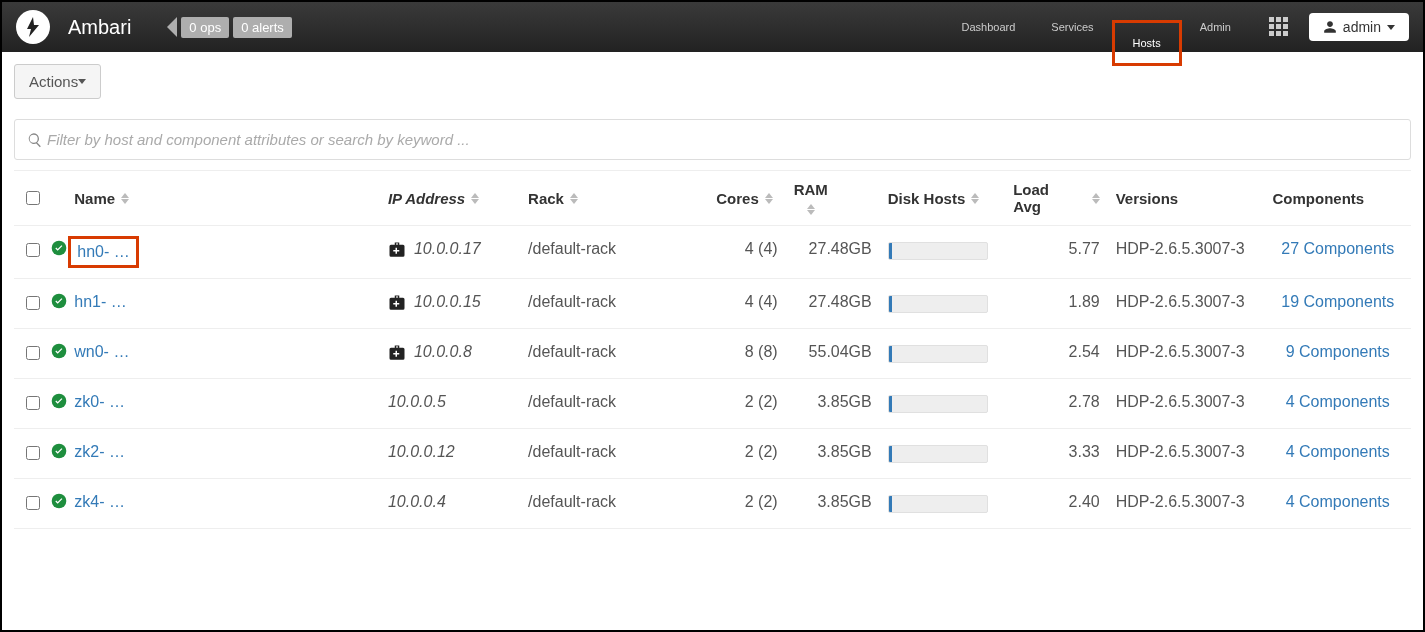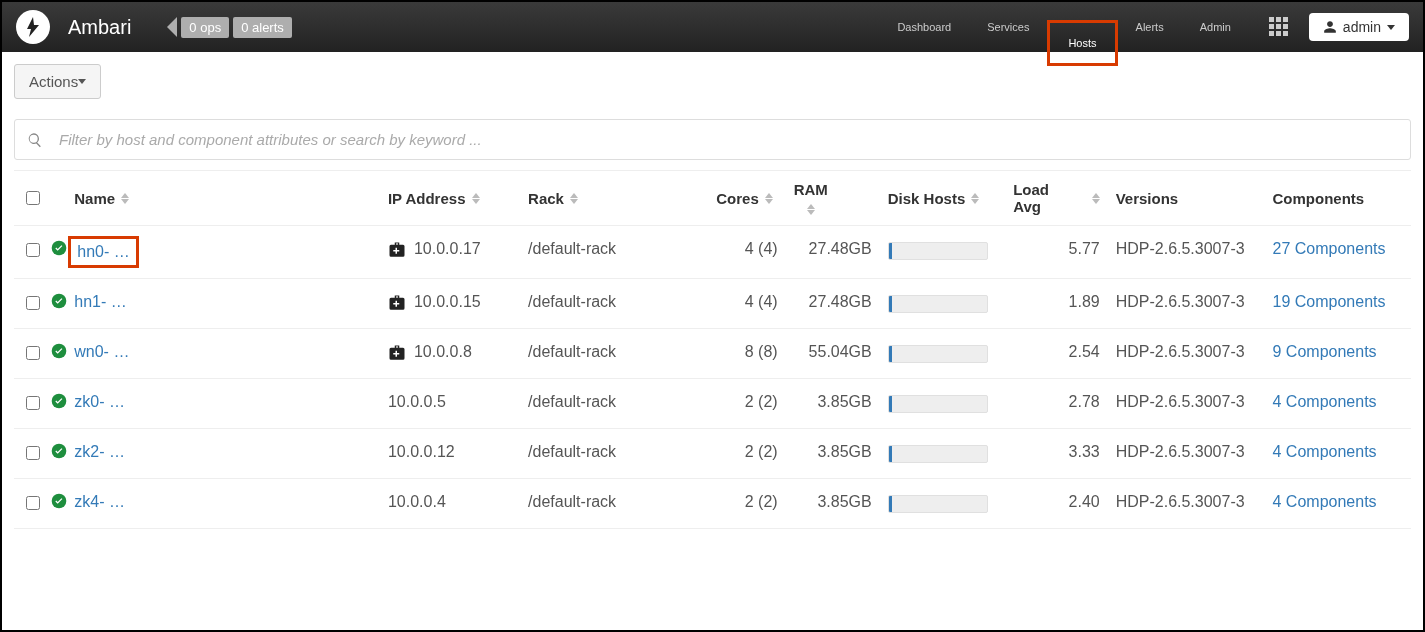--- a/index.html
+++ b/index.html
@@ -22,40 +22,40 @@
   .admin-btn { background:#fff; color:#333; border-radius:4px; padding:6px 14px; display:flex; align-items:center; gap:6px; cursor:pointer; }
   .admin-btn svg{ width:14px; height:14px; fill:#333; }
   .caret { width:0; height:0; border-left:4px solid transparent; border-right:4px solid transparent; border-top:5px solid #555; }
   .caret-dark { border-top-color:#333; }
 
   
   .page { padding:12px 12px 0 12px; }
   .actions-btn { display:inline-flex; align-items:center; border:1px solid #ccc; background:#f5f5f5; padding:8px 14px; border-radius:3px; color:#555; cursor:pointer; font-size:15px; }
 
   
-  .filter-bar { margin-top:20px; border:1px solid #ddd; border-radius:3px; padding:10px 12px; display:flex; align-items:center; gap:14px; color:#999; }
+  .filter-bar { margin-top:20px; border:1px solid #ddd; border-radius:3px; padding:10px 12px; display:flex; align-items:center; gap:2px; color:#999; }
   .filter-bar svg{ width:16px; height:16px; fill:#888; }
   .filter-input { border:none; outline:none; flex:1; font-size:15px; color:#555; }
   .filter-input::placeholder{ color:#aaa; font-style:italic; }
 
   
   .table { width:100%; border-collapse:collapse; margin-top:10px; table-layout:fixed; }
   .table th { text-align:left; font-weight:700; font-size:15px; color:#333; padding:10px 8px; border-top:1px solid #eee; border-bottom:1px solid #eee; }
   .table td { padding:14px 8px; border-bottom:1px solid #eee; vertical-align:top; font-size:16px; color:#555; }
   .col-check{ width:28px; }
   .col-status{ width:22px; }
   .col-name{ width:300px; }
-  .col-ip{ width:134px; }
+  .col-ip{ width:134px;font-style:italic; }
   .col-rack{ width:180px; }
   .col-cores{ width:74px; text-align:right; }
   .col-ram{ width:90px; text-align:right; }
   .col-disk{ width:120px; }
   .col-load{ width:98px; text-align:right; }
   .col-ver{ width:150px; }
-  .col-comp{ width:140px; }
+  .col-comp{ width:140px;text-align:center; }
 
   .th-flex{ display:inline-flex; align-items:center; gap:6px; }
   .sort-icons{ display:inline-flex; flex-direction:column; line-height:0; }
   .sort-up{ width:0;height:0;border-left:4px solid transparent;border-right:4px solid transparent;border-bottom:5px solid #bbb; margin-bottom:1px;}
   .sort-dn{ width:0;height:0;border-left:4px solid transparent;border-right:4px solid transparent;border-top:5px solid #bbb;}
 
   input[type=checkbox]{ width:14px; height:14px; }
 
   .status-ok { width:16px; height:16px; fill:#1e8e3e; }
   .host-link { color:#337ab7; text-decoration:none; }
@@ -83,21 +83,20 @@
     <div class="brand-name">Ambari</div>
     <div class="ops-badges">
       <div class="ops-arrow"></div>
       <div class="ops-badge">0 ops</div>
       <div class="ops-badge">0 alerts</div>
     </div>
     <div class="nav-spacer"></div>
     <div class="nav-item">Dashboard</div>
     <div class="nav-item">Services</div>
     <div class="nav-item active">Hosts</div>
-    <div class="nav-item">Alerts</div>
     <div class="nav-item">Admin</div>
     <div class="nav-grid">
       <span></span>
         <span></span>
         <span></span>
         <span></span>
         <span></span>
         <span></span>
         <span></span>
         <span></span>

